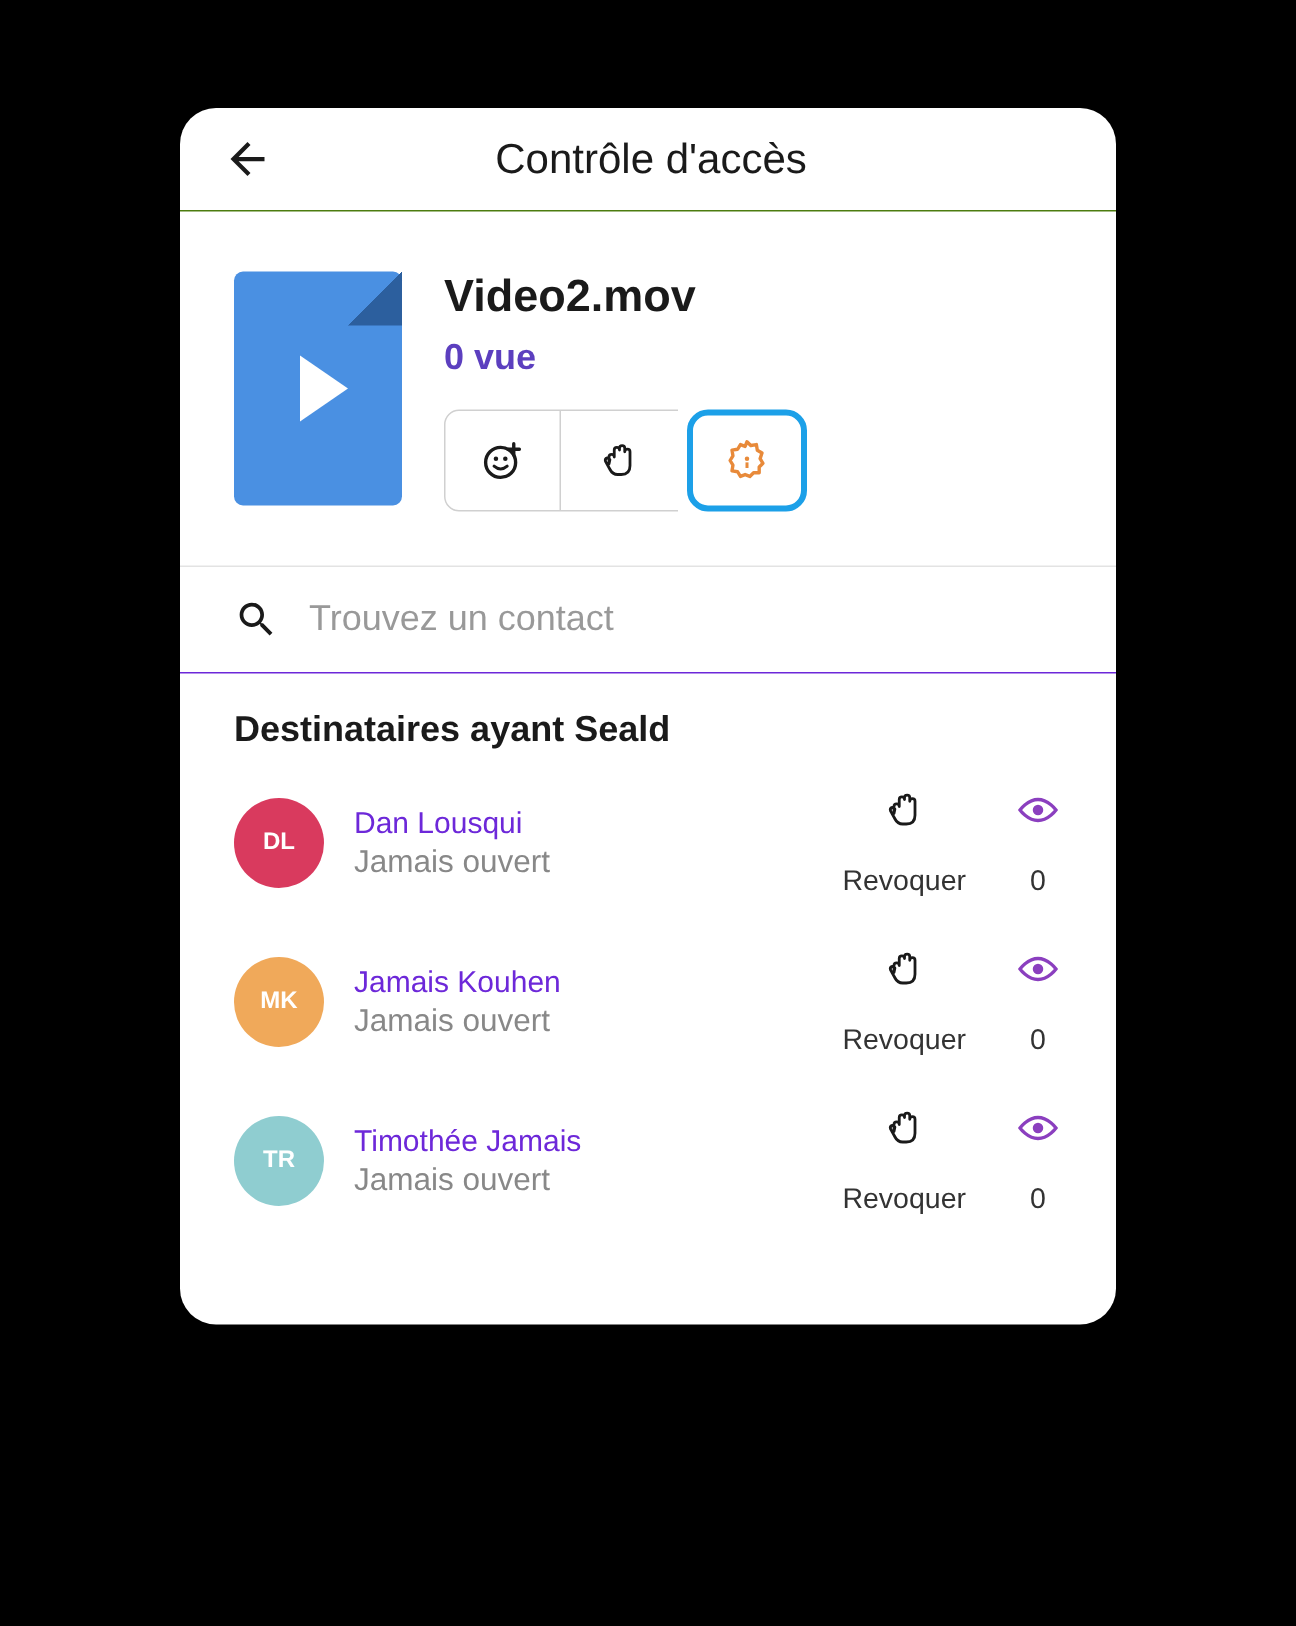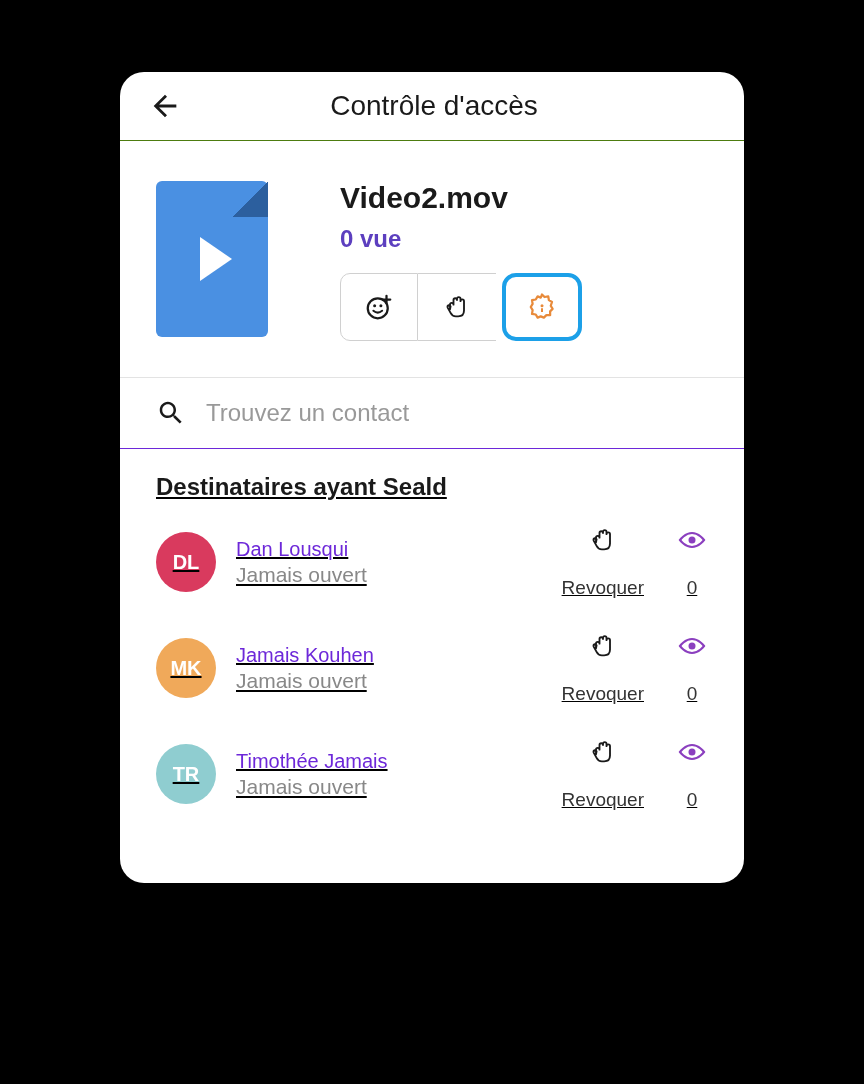--- a/index.html
+++ b/index.html
@@ -73,21 +73,20 @@
       height: 0;
       border-left: 32px solid #fff;
       border-top: 22px solid transparent;
       border-bottom: 22px solid transparent;
       margin-left: 8px;
     }
     .file-info {
       flex: 1;
       display: flex;
       flex-direction: column;
-      margin-left: 44px;
     }
     .file-name {
       font-size: 30px;
       font-weight: 800;
       color: #1a1a1a;
       margin-bottom: 10px;
     }
     .view-count {
       font-size: 24px;
       font-weight: 700;
@@ -133,21 +132,20 @@
       border: none;
       font-size: 24px;
       color: #1a1a1a;
       outline: none;
     }
     .search-input::placeholder {
       color: #999;
     }
     .recipients-section {
       padding: 24px 36px 60px 36px;
-      text-decoration: underline;
     }
     .section-title {
       font-size: 24px;
       font-weight: 700;
       color: #1a1a1a;
       margin-bottom: 24px;
     }
     .recipient-row {
       display: flex;
       align-items: center;
@@ -157,21 +155,21 @@
       margin-bottom: 12px;
     }
     .avatar {
       width: 60px;
       height: 60px;
       border-radius: 50%;
       display: flex;
       align-items: center;
       justify-content: center;
       color: #fff;
-      font-size: 20px;
+      font-size: 16px;
       font-weight: 600;
       flex-shrink: 0;
       margin-right: 20px;
     }
     .recipient-info {
       flex: 1;
     }
     .recipient-name {
       font-size: 20px;
       font-weight: 500;

